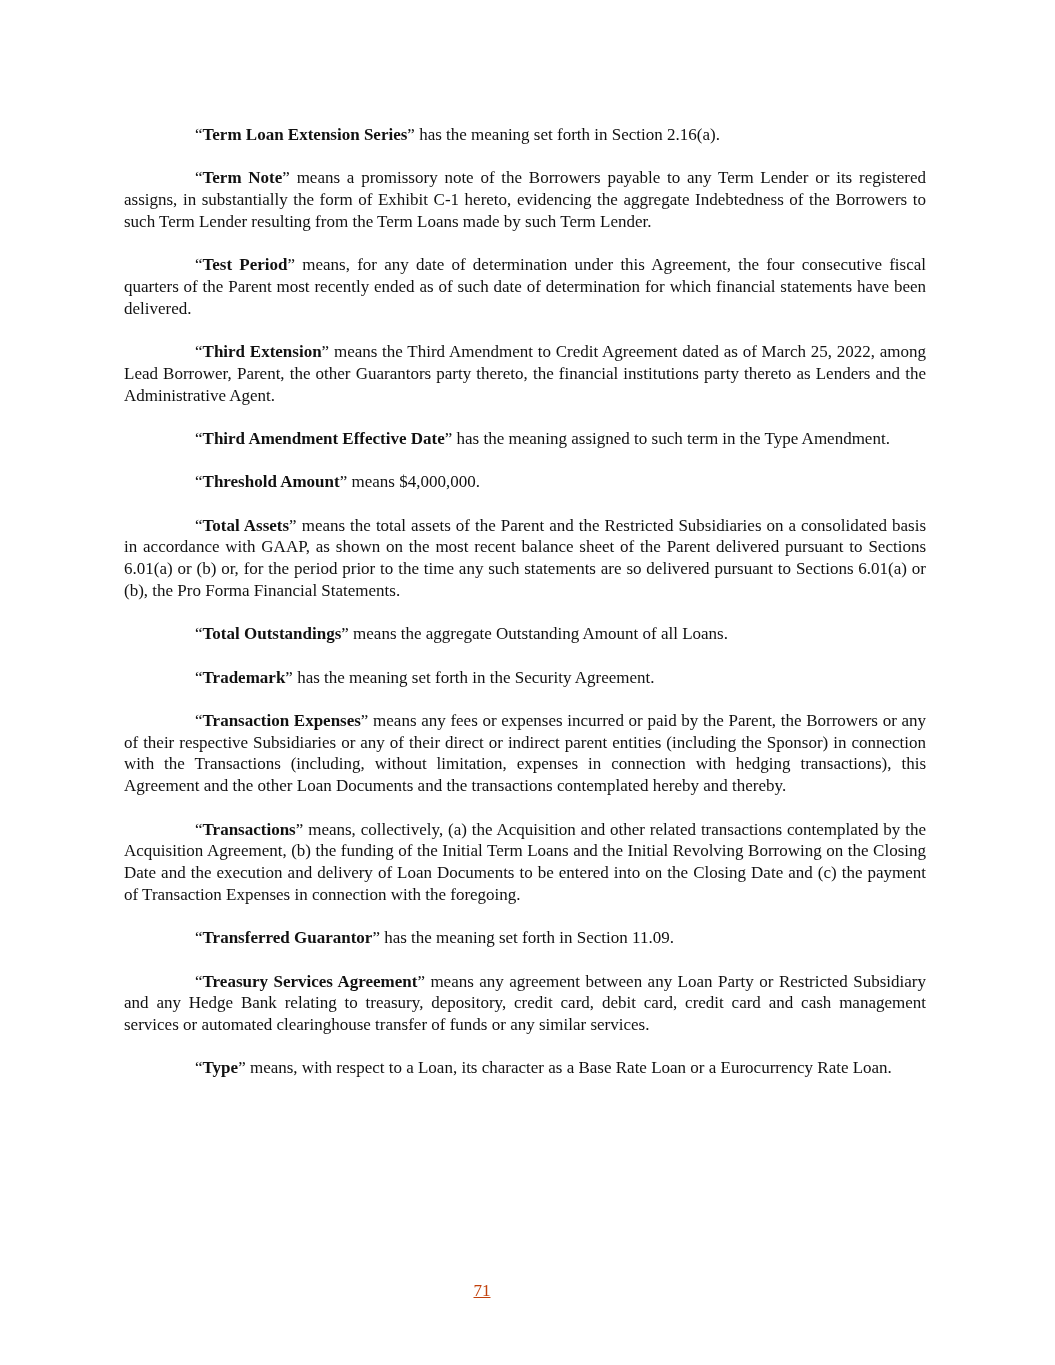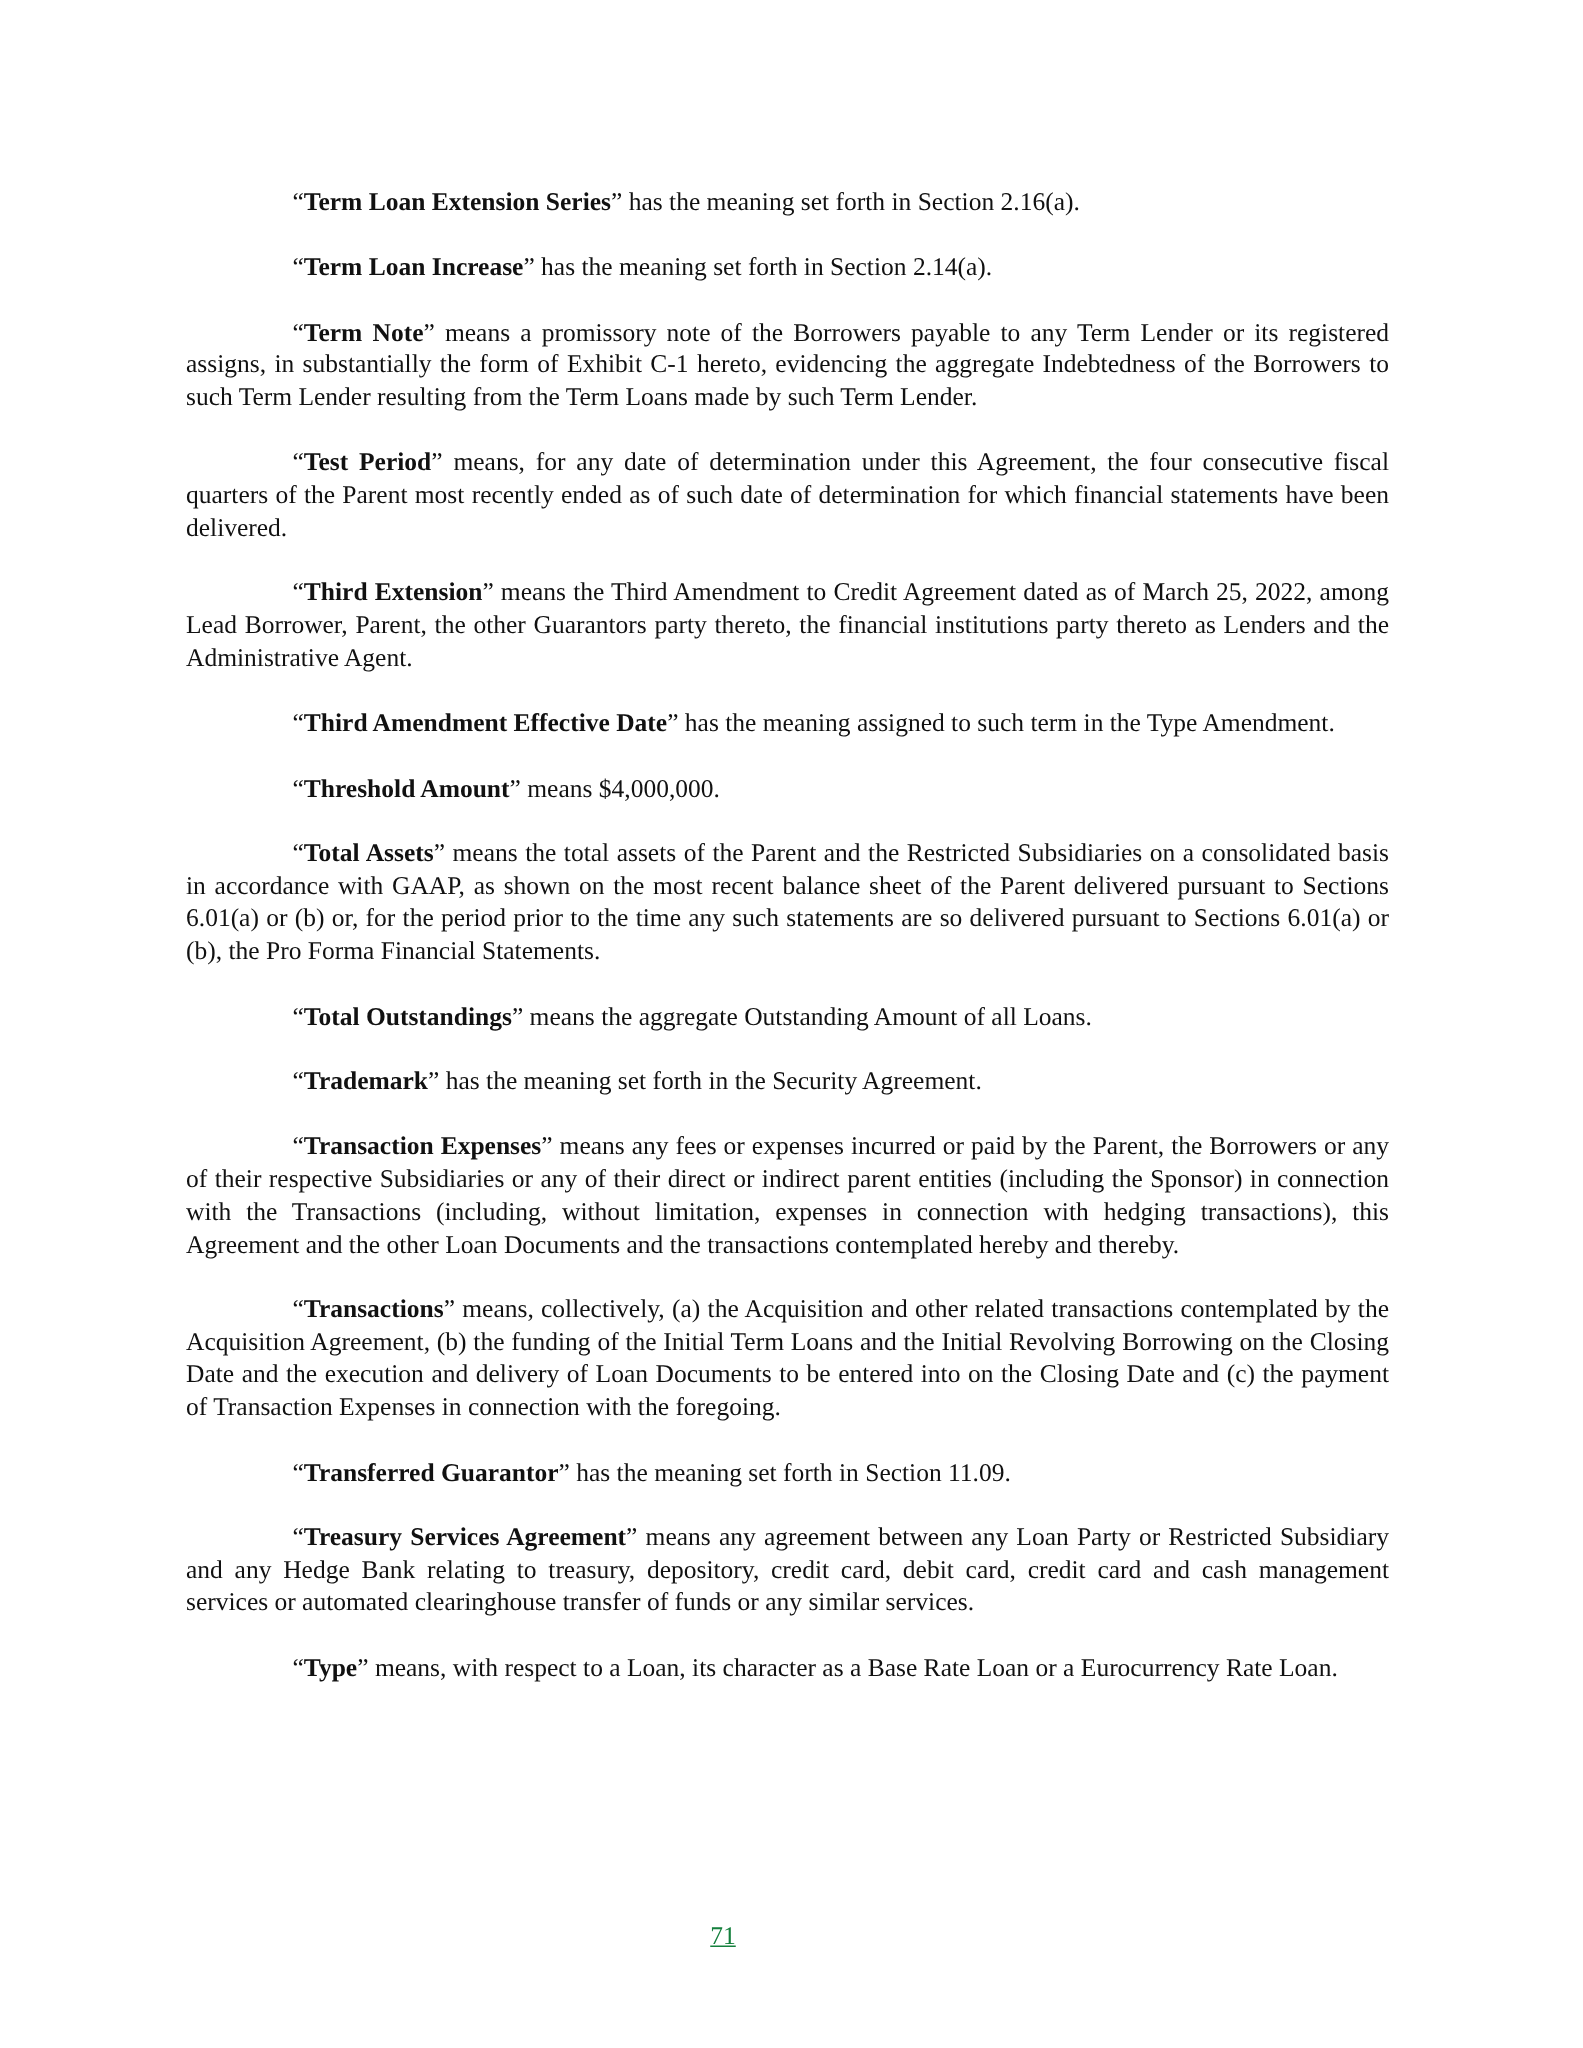--- a/index.html
+++ b/index.html
@@ -6,29 +6,28 @@
   body { width: 1055px; height: 1365px; position: relative; overflow: hidden; }
   .page {
     position: absolute; left: 124px; top: 124px; width: 802px;
     font-family: "Liberation Serif", serif; font-size: 17px; line-height: 21.8px; color: #111111;
   }
   .def { margin: 0 0 21.5px 0; text-align: justify; text-indent: 71px; }
   .term { font-weight: bold; margin-top: 47px; }
   .xref { }
   .pagenum {
     position: absolute; left: 0; width: 964px; top: 1281px; text-align: center;
-    font-family: "Liberation Serif", serif; font-size: 17px; color: #15803d; text-decoration: underline;
+    font-family: "Liberation Serif", serif; font-size: 17px; color: #c2410c; text-decoration: underline;
   }
 </style>
 </head>
 <body>
 
 <div class="page" id="defs">
     <p class="def">“<span class="term">Term Loan Extension Series</span>” <span>has the meaning set forth in </span><span class="xref">Section 2.16(a)</span><span>.</span></p>
-    <p class="def">“<span class="term">Term Loan Increase</span>” <span>has the meaning set forth in </span><span class="xref">Section 2.14(a)</span><span>.</span></p>
     <p class="def">“<span class="term">Term Note</span>” <span>means a promissory note of the Borrowers payable to any Term Lender or its registered assigns, in substantially the form of </span><span class="xref">Exhibit C-1</span><span> hereto, evidencing the aggregate Indebtedness of the Borrowers to such Term Lender resulting from the Term Loans made by such Term Lender.</span></p>
     <p class="def">“<span class="term">Test Period</span>” <span>means, for any date of determination under this Agreement, the four consecutive fiscal quarters of the Parent most recently ended as of such date of determination for which financial statements have been delivered.</span></p>
     <p class="def">“<span class="term">Third Extension</span>” <span>means the Third Amendment to Credit Agreement dated as of March 25, 2022, among Lead Borrower, Parent, the other Guarantors party thereto, the financial institutions party thereto as Lenders and the Administrative Agent.</span></p>
     <p class="def">“<span class="term">Third Amendment Effective Date</span>” <span>has the meaning assigned to such term in the Type Amendment.</span></p>
     <p class="def">“<span class="term">Threshold Amount</span>” <span>means $4,000,000.</span></p>
     <p class="def">“<span class="term">Total Assets</span>” <span>means the total assets of the Parent and the Restricted Subsidiaries on a consolidated basis in accordance with GAAP, as shown on the most recent balance sheet of the Parent delivered pursuant to </span><span class="xref">Sections 6.01(a)</span><span> or </span><span class="xref">(b)</span><span> or, for the period prior to the time any such statements are so delivered pursuant to </span><span class="xref">Sections 6.01(a)</span><span> or </span><span class="xref">(b)</span><span>, the Pro Forma Financial Statements.</span></p>
     <p class="def">“<span class="term">Total Outstandings</span>” <span>means the aggregate Outstanding Amount of all Loans.</span></p>
     <p class="def">“<span class="term">Trademark</span>” <span>has the meaning set forth in the Security Agreement.</span></p>
     <p class="def">“<span class="term">Transaction Expenses</span>” <span>means any fees or expenses incurred or paid by the Parent, the Borrowers or any of their respective Subsidiaries or any of their direct or indirect parent entities (including the Sponsor) in connection with the Transactions (including, without limitation, expenses in connection with hedging transactions), this Agreement and the other Loan Documents and the transactions contemplated hereby and thereby.</span></p>
     <p class="def">“<span class="term">Transactions</span>” <span>means, collectively, (a)&nbsp;the Acquisition and other related transactions contemplated by the Acquisition Agreement, (b)&nbsp;the funding of the Initial Term Loans and the Initial Revolving Borrowing on the Closing Date and the execution and delivery of Loan Documents to be entered into on the Closing Date and (c)&nbsp;the payment of Transaction Expenses in connection with the foregoing.</span></p>

